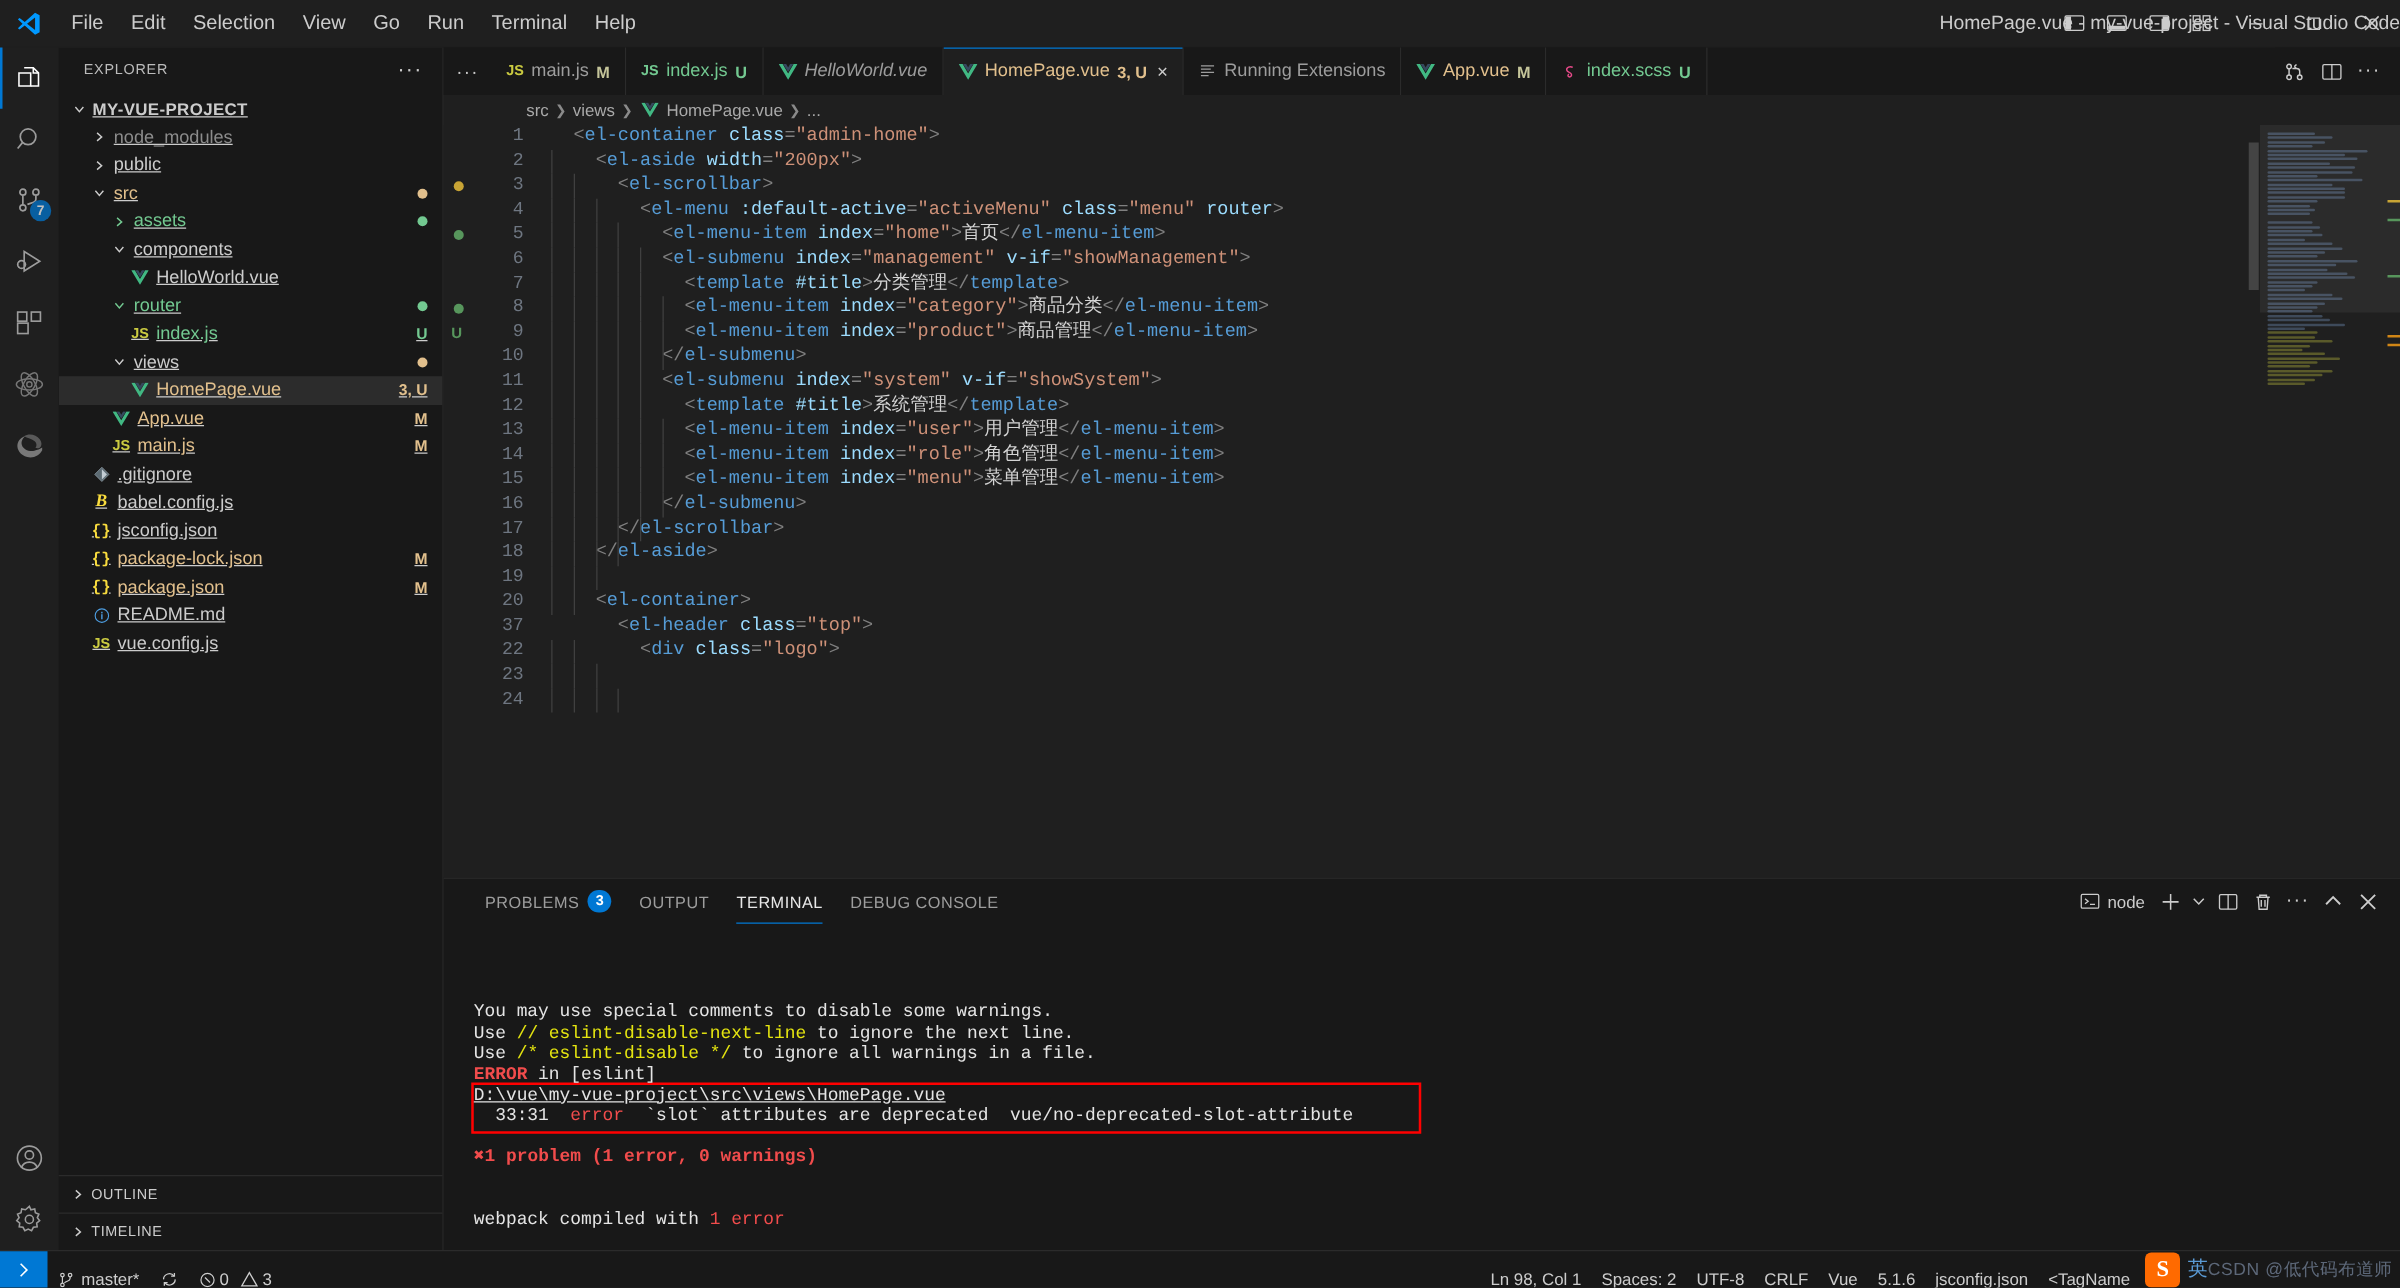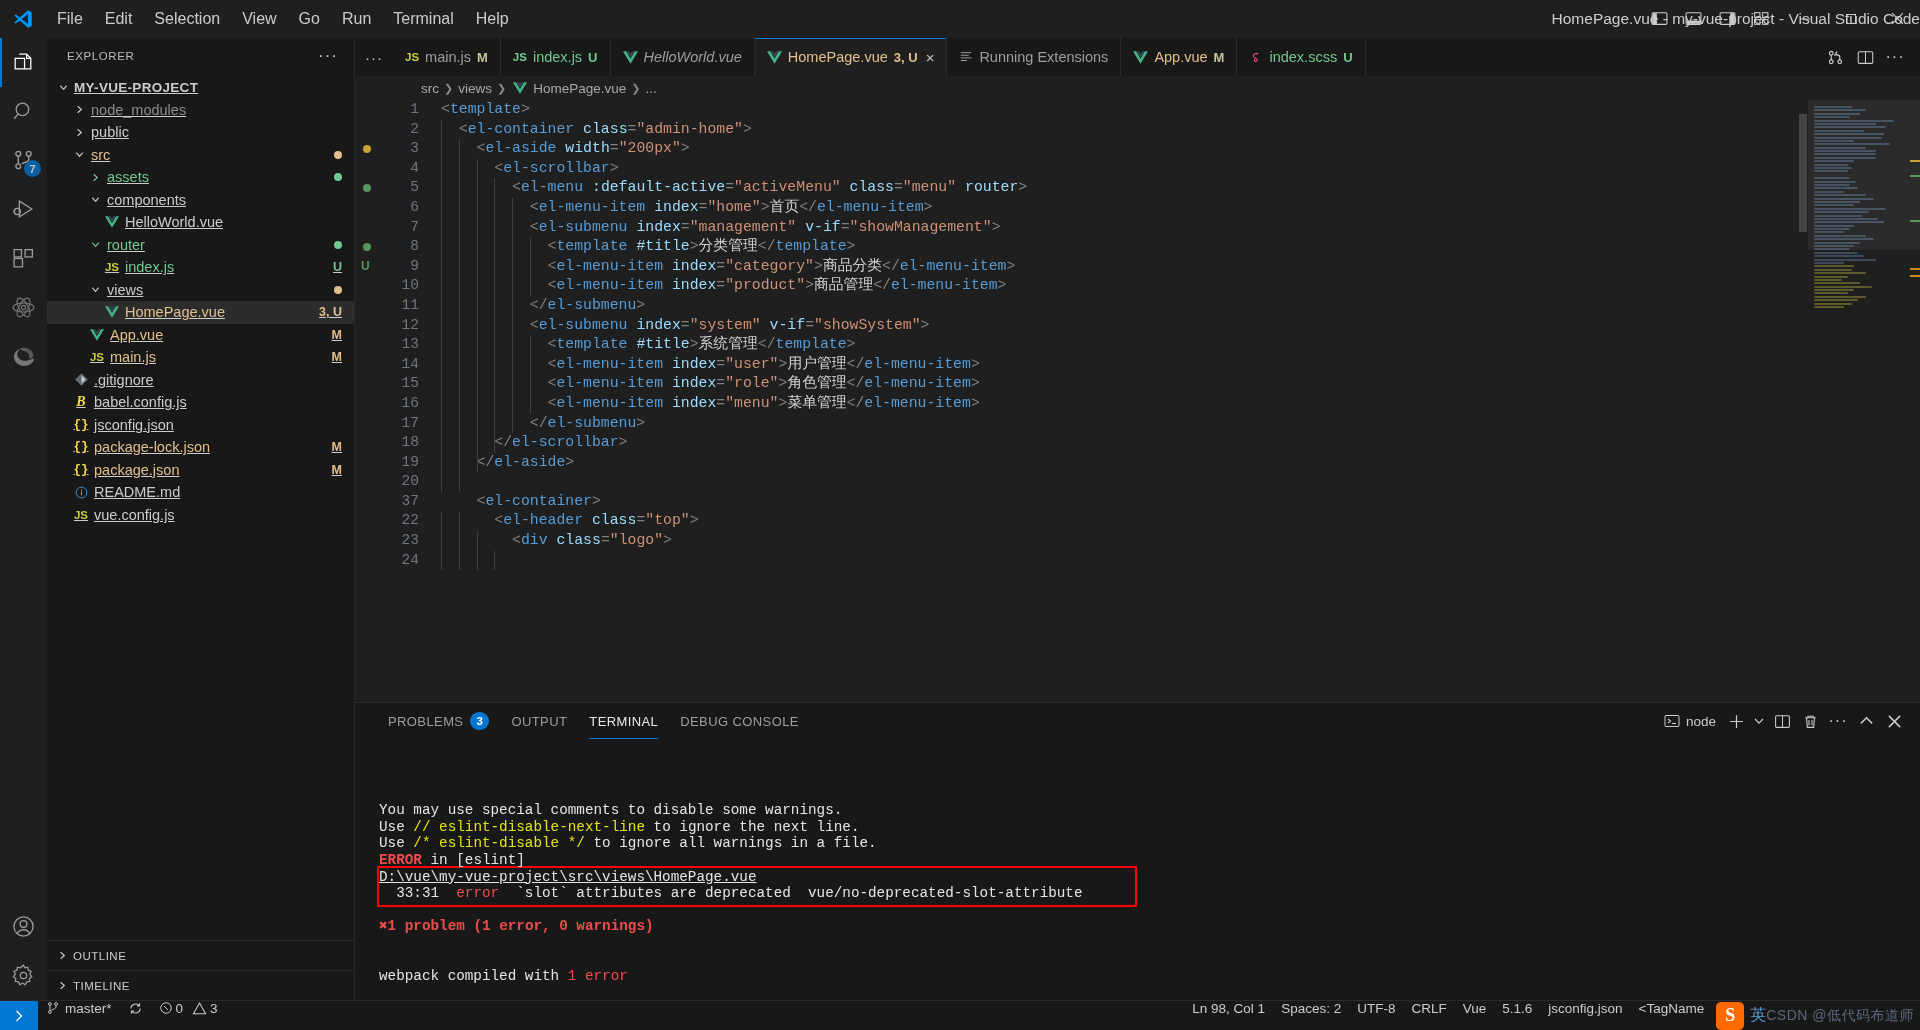--- a/index.html
+++ b/index.html
@@ -225,21 +225,21 @@
   
   .statusbar {
     height: 30px; min-height: 30px; background: #181818;
     display: flex; align-items: center; font-size: 13.5px; color: #cccccc;
     border-top: 1px solid #2b2b2b;
   }
   .sb-remote {
     background: #0078d4; color: #fff; height: 30px; display:flex; align-items:center;
     padding: 0 11px; cursor: pointer;
   }
-  .sbi { display:flex; align-items:flex-start; gap:5px; padding: 0 8px; height: 30px; cursor: pointer; }
+  .sbi { display:flex; align-items:flex-end; gap:5px; padding: 0 8px; height: 30px; cursor: pointer; }
   .sb-right { margin-left: auto; display: flex; align-items: center; height: 30px; }
   .sogou {
     display:flex; align-items:center; gap:6px; padding-left: 4px; height:30px;
   }
   .sogou-logo {
     width: 28px; height: 28px; border-radius: 5px; background:#ff6a00;
     color:#fff; font-weight:bold; font-size:18px; display:flex;align-items:center;justify-content:center;
     font-family:"Liberation Serif", serif;
   }
   .csdn-wm {
@@ -810,21 +810,20 @@
               <div style="position: absolute; width: 1px; background: rgb(64, 64, 64); left: 22px; top: 411.6px; height: 19.6px;"></div>
               <div style="position: absolute; width: 1px; background: rgb(64, 64, 64); left: 39.8px; top: 411.6px; height: 19.6px;"></div>
               <div style="position: absolute; width: 1px; background: rgb(64, 64, 64); left: 22px; top: 431.2px; height: 19.6px;"></div>
               <div style="position: absolute; width: 1px; background: rgb(64, 64, 64); left: 39.8px; top: 431.2px; height: 19.6px;"></div>
               <div style="position: absolute; width: 1px; background: rgb(64, 64, 64); left: 57.6px; top: 431.2px; height: 19.6px;"></div>
               <div style="position: absolute; width: 1px; background: rgb(64, 64, 64); left: 22px; top: 450.8px; height: 19.6px;"></div>
               <div style="position: absolute; width: 1px; background: rgb(64, 64, 64); left: 39.8px; top: 450.8px; height: 19.6px;"></div>
               <div style="position: absolute; width: 1px; background: rgb(64, 64, 64); left: 57.6px; top: 450.8px; height: 19.6px;"></div>
               <div style="position: absolute; width: 1px; background: rgb(64, 64, 64); left: 75.4px; top: 450.8px; height: 19.6px;"></div>
             </div>
-        <div class="cl"><span class="tk-punc">&lt;</span><span class="tk-tag">template</span><span class="tk-punc">&gt;</span></div>
             <div class="cl"><span>  </span><span class="tk-punc">&lt;</span><span class="tk-tag">el-container</span><span class="tk-text"> </span><span class="tk-attr">class</span><span class="tk-punc">=</span><span class="tk-str">"admin-home"</span><span class="tk-punc">&gt;</span></div>
             <div class="cl"><span>    </span><span class="tk-punc">&lt;</span><span class="tk-tag">el-aside</span><span class="tk-text"> </span><span class="tk-attr">width</span><span class="tk-punc">=</span><span class="tk-str">"200px"</span><span class="tk-punc">&gt;</span></div>
             <div class="cl"><span>      </span><span class="tk-punc">&lt;</span><span class="tk-tag">el-scrollbar</span><span class="tk-punc">&gt;</span></div>
             <div class="cl"><span>        </span><span class="tk-punc">&lt;</span><span class="tk-tag">el-menu</span><span class="tk-text"> </span><span class="tk-attr">:default-active</span><span class="tk-punc">=</span><span class="tk-str">"activeMenu"</span><span class="tk-text"> </span><span class="tk-attr">class</span><span class="tk-punc">=</span><span class="tk-str">"menu"</span><span class="tk-text"> </span><span class="tk-attr">router</span><span class="tk-punc">&gt;</span></div>
             <div class="cl"><span>          </span><span class="tk-punc">&lt;</span><span class="tk-tag">el-menu-item</span><span class="tk-text"> </span><span class="tk-attr">index</span><span class="tk-punc">=</span><span class="tk-str">"home"</span><span class="tk-punc">&gt;</span><span class="tk-text">首页</span><span class="tk-punc">&lt;/</span><span class="tk-tag">el-menu-item</span><span class="tk-punc">&gt;</span></div>
             <div class="cl"><span>          </span><span class="tk-punc">&lt;</span><span class="tk-tag">el-submenu</span><span class="tk-text"> </span><span class="tk-attr">index</span><span class="tk-punc">=</span><span class="tk-str">"management"</span><span class="tk-text"> </span><span class="tk-attr">v-if</span><span class="tk-punc">=</span><span class="tk-str">"showManagement"</span><span class="tk-punc">&gt;</span></div>
             <div class="cl"><span>            </span><span class="tk-punc">&lt;</span><span class="tk-tag">template</span><span class="tk-text"> </span><span class="tk-attr">#title</span><span class="tk-punc">&gt;</span><span class="tk-text">分类管理</span><span class="tk-punc">&lt;/</span><span class="tk-tag">template</span><span class="tk-punc">&gt;</span></div>
             <div class="cl"><span>            </span><span class="tk-punc">&lt;</span><span class="tk-tag">el-menu-item</span><span class="tk-text"> </span><span class="tk-attr">index</span><span class="tk-punc">=</span><span class="tk-str">"category"</span><span class="tk-punc">&gt;</span><span class="tk-text">商品分类</span><span class="tk-punc">&lt;/</span><span class="tk-tag">el-menu-item</span><span class="tk-punc">&gt;</span></div>
             <div class="cl"><span>            </span><span class="tk-punc">&lt;</span><span class="tk-tag">el-menu-item</span><span class="tk-text"> </span><span class="tk-attr">index</span><span class="tk-punc">=</span><span class="tk-str">"product"</span><span class="tk-punc">&gt;</span><span class="tk-text">商品管理</span><span class="tk-punc">&lt;/</span><span class="tk-tag">el-menu-item</span><span class="tk-punc">&gt;</span></div>
             <div class="cl"><span>          </span><span class="tk-punc">&lt;/</span><span class="tk-tag">el-submenu</span><span class="tk-punc">&gt;</span></div>

